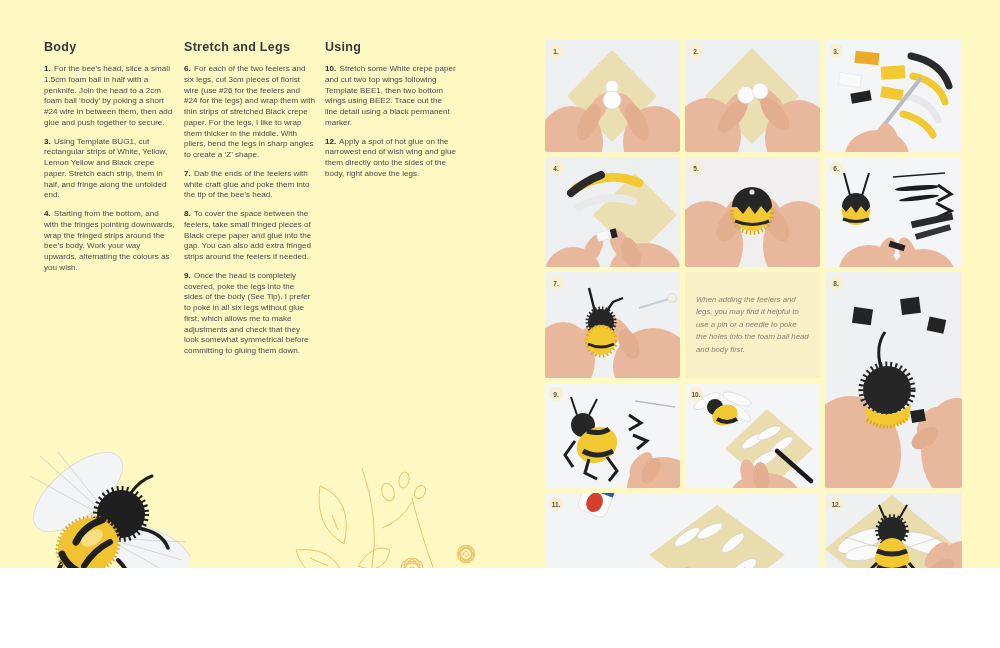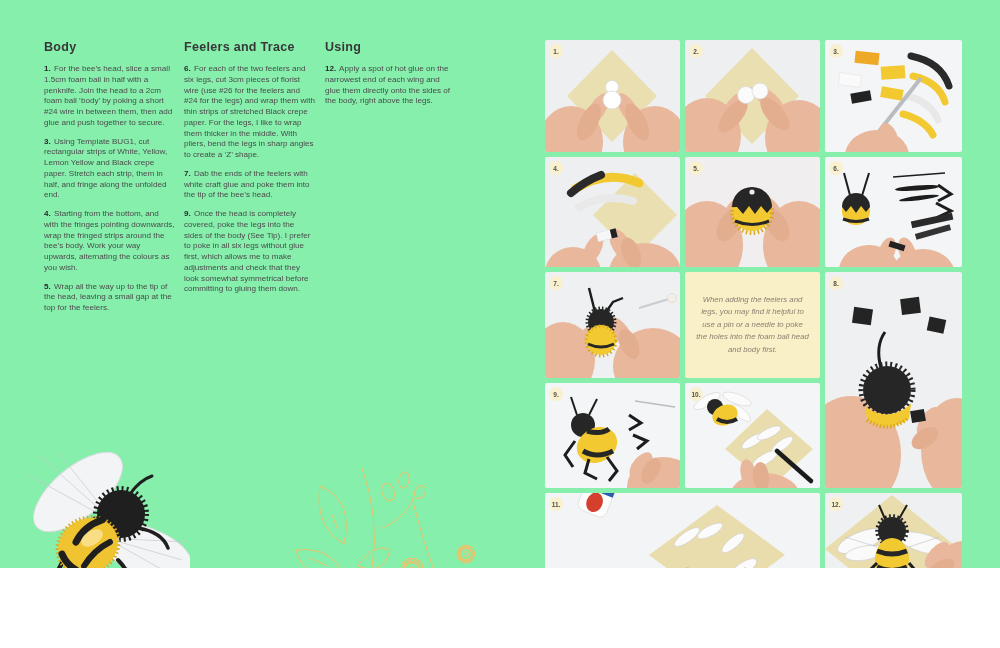--- a/index.html
+++ b/index.html
@@ -1,17 +1,17 @@
 <!DOCTYPE html>
 <html><head>
 <meta charset="utf-8">
 <style>
   html,body { margin:0; padding:0; }
   body { font-family:"Liberation Sans", sans-serif; background:#ffffff; }
-  #spread { position:relative; width:1000px; height:568px; background:#86efac; overflow:hidden; }
+  #spread { position:relative; width:1000px; height:568px; background:#fef9c3; overflow:hidden; }
 
   
   .col { position:absolute; top:40px; width:131px; }
   #col-body    { left:44px; }
   #col-feelers { left:184px; }
   #col-wings   { left:325px; }
   .section-title { font-size:12.5px; font-weight:bold; color:#383838; margin:0 0 10px 0; letter-spacing:.3px; }
   .step { font-size:8.1px; line-height:1.33; color:#4b4b4b; margin:4px 0 8px 0; }
   .step b { color:#2b2b2b; margin-right:1px; }
 
@@ -29,48 +29,49 @@
 
   
   .photo { position:absolute; border-radius:2px; overflow:hidden; background:#edeff1; }
   .photo svg { display:block; width:100%; height:100%; }
   .badge { position:absolute; top:4px; left:4px; width:14px; height:14px; border-radius:50%;
            background:#f8f0cf; color:#55514a; font-size:6.5px; font-weight:bold; z-index:2;
            display:flex; align-items:center; justify-content:center; }
   #tip-box { position:absolute; left:685px; top:272px; width:135px; height:106px; background:#faf0c8;
              display:flex; align-items:center; justify-content:center; border-radius:2px; }
   #tip-box .tip-text { font-size:7.8px; font-style:italic; line-height:1.6; color:#8a8270;
-                       text-align:center; padding:8px 11px; }
+                       text-align:left; padding:8px 11px; }
 
   .hand { fill:#e9b89c; }
   .hand2 { fill:#e3ad90; }
 </style>
 </head>
 <body>
 
 <div id="spread">
 
   <div class="col" id="col-body">
     <h2 class="section-title">Body</h2>
     <p class="step"><b>1.</b> <span>For the bee’s head, slice a small 1.5cm foam ball in half with a penknife. Join the head to a 2cm foam ball ‘body’ by poking a short #24 wire in between them, then add glue and push together to secure.</span></p>
     <p class="step"><b>3.</b> <span>Using Template BUG1, cut rectangular strips of White, Yellow, Lemon Yellow and Black crepe paper. Stretch each strip, them in half, and fringe along the unfolded end.</span></p>
     <p class="step"><b>4.</b> <span>Starting from the bottom, and with the fringes pointing downwards, wrap the fringed strips around the bee’s body. Work your way upwards, alternating the colours as you wish.</span></p>
-    <p class="step"><b>5.</b> <span>Wrap all the way up to the tip of the head, leaving a small gap at the top for the feelers.</span></p>
   </div>
 
   <div class="col" id="col-feelers">
-    <h2 class="section-title">Feelers and Trace</h2>
+    <h2 class="section-title">Stretch and Legs</h2>
     <p class="step"><b>6.</b> <span>For each of the two feelers and six legs, cut 3cm pieces of florist wire (use #26 for the feelers and #24 for the legs) and wrap them with thin strips of stretched Black crepe paper. For the legs, I like to wrap them thicker in the middle. With pliers, bend the legs in sharp angles to create a ‘Z’ shape.</span></p>
     <p class="step"><b>7.</b> <span>Dab the ends of the feelers with white craft glue and poke them into the tip of the bee’s head.</span></p>
+    <p class="step"><b>8.</b> <span>To cover the space between the feelers, take small fringed pieces of Black crepe paper and glue into the gap. You can also add extra fringed strips around the feelers if needed.</span></p>
     <p class="step"><b>9.</b> <span>Once the head is completely covered, poke the legs into the sides of the body (See Tip). I prefer to poke in all six legs without glue first, which allows me to make adjustments and check that they look somewhat symmetrical before committing to gluing them down.</span></p>
   </div>
 
   <div class="col" id="col-wings">
     <h2 class="section-title">Using</h2>
-    <p class="step"><b>12.</b> <span>Apply a spot of hot glue on the narrowest end of each wing and glue them directly onto the sides of the body, right above the legs.</span></p>
+    <p class="step"><b>10.</b> <span>Stretch some White crepe paper and cut two top wings following Template BEE1, then two bottom wings using BEE2. Trace out the line detail using a black permanent marker.</span></p>
+    <p class="step"><b>12.</b> <span>Apply a spot of hot glue on the narrowest end of wish wing and glue them directly onto the sides of the body, right above the legs.</span></p>
   </div>
 
   <div id="bee-art">
     <svg viewBox="0 0 168 172">
       <g>
         <ellipse cx="56" cy="50" rx="54" ry="25" fill="#f3f4f5" stroke="#dadcdf" stroke-width="1" transform="rotate(-40 56 50)"></ellipse>
         <g stroke="#c6c8cb" stroke-width="0.7">
           <line x1="92" y1="80" x2="18" y2="14"></line>
             <line x1="92" y1="80" x2="36" y2="10"></line>
             <line x1="92" y1="80" x2="8" y2="34"></line>

